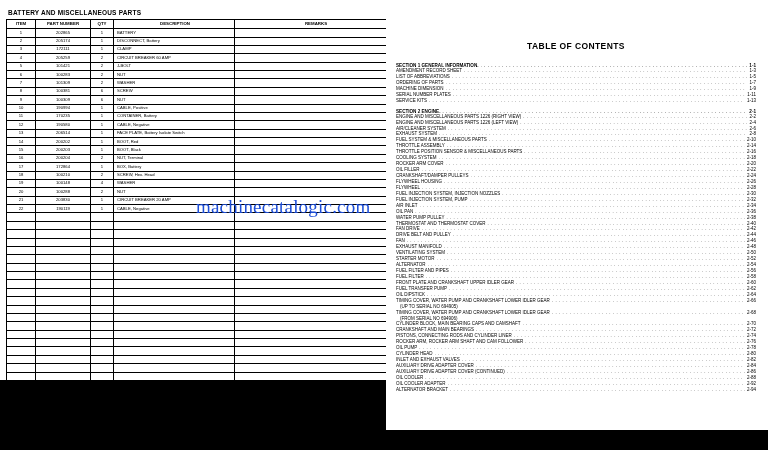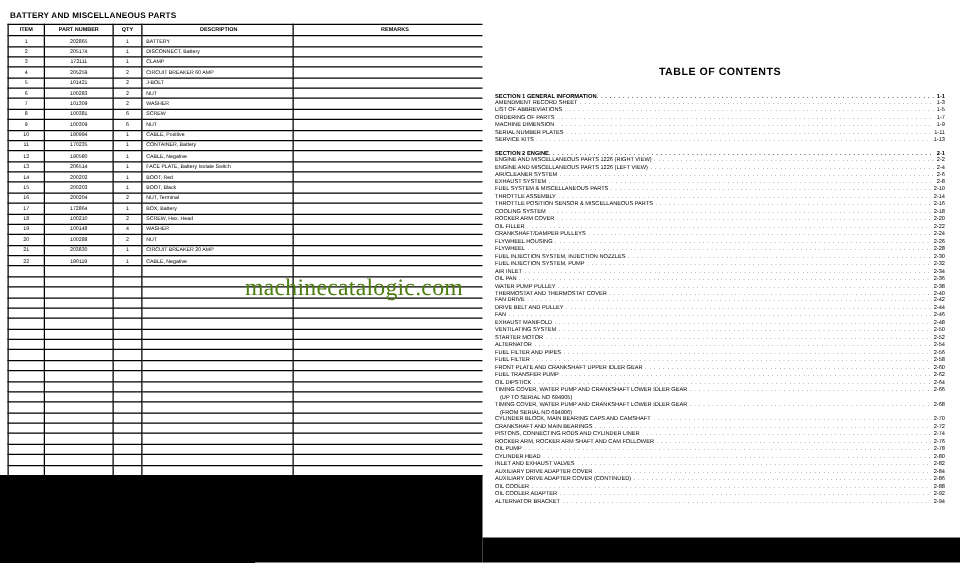--- a/index.html
+++ b/index.html
@@ -82,21 +82,21 @@
 
   
   .right-page {
     position: absolute;
     left: 386px;
     top: 0;
     width: 382px;
     height: 450px;
     background: #ffffff;
     box-sizing: border-box;
-    padding: 26px 12px 0 10px;
+    padding: 15px 12px 0 10px;
   }
   .toc-title {
     text-align: center;
     font-size: 8.5px;
     font-weight: bold;
     letter-spacing: .4px;
     margin: 26px 0 12px 0;
     color: #000;
   }
   .toc-section-head {
@@ -126,23 +126,23 @@
     font-size: 4.3px;
     color: #000;
   }
   .toc-page { flex: 0 0 auto; text-align: right; }
   .toc-indent { padding-left: 4px; }
 
   
   .watermark {
     position: absolute;
     left: 196px;
-    top: 220px;
+    top: 196px;
     font-size: 19px;
-    color: #4d7c0f;
+    color: #1d4ed8;
     font-family: "Liberation Serif", serif;
     font-weight: normal;
     letter-spacing: .2px;
     z-index: 50;
     pointer-events: none;
     white-space: nowrap;
   }
 
   
   .band-left {

